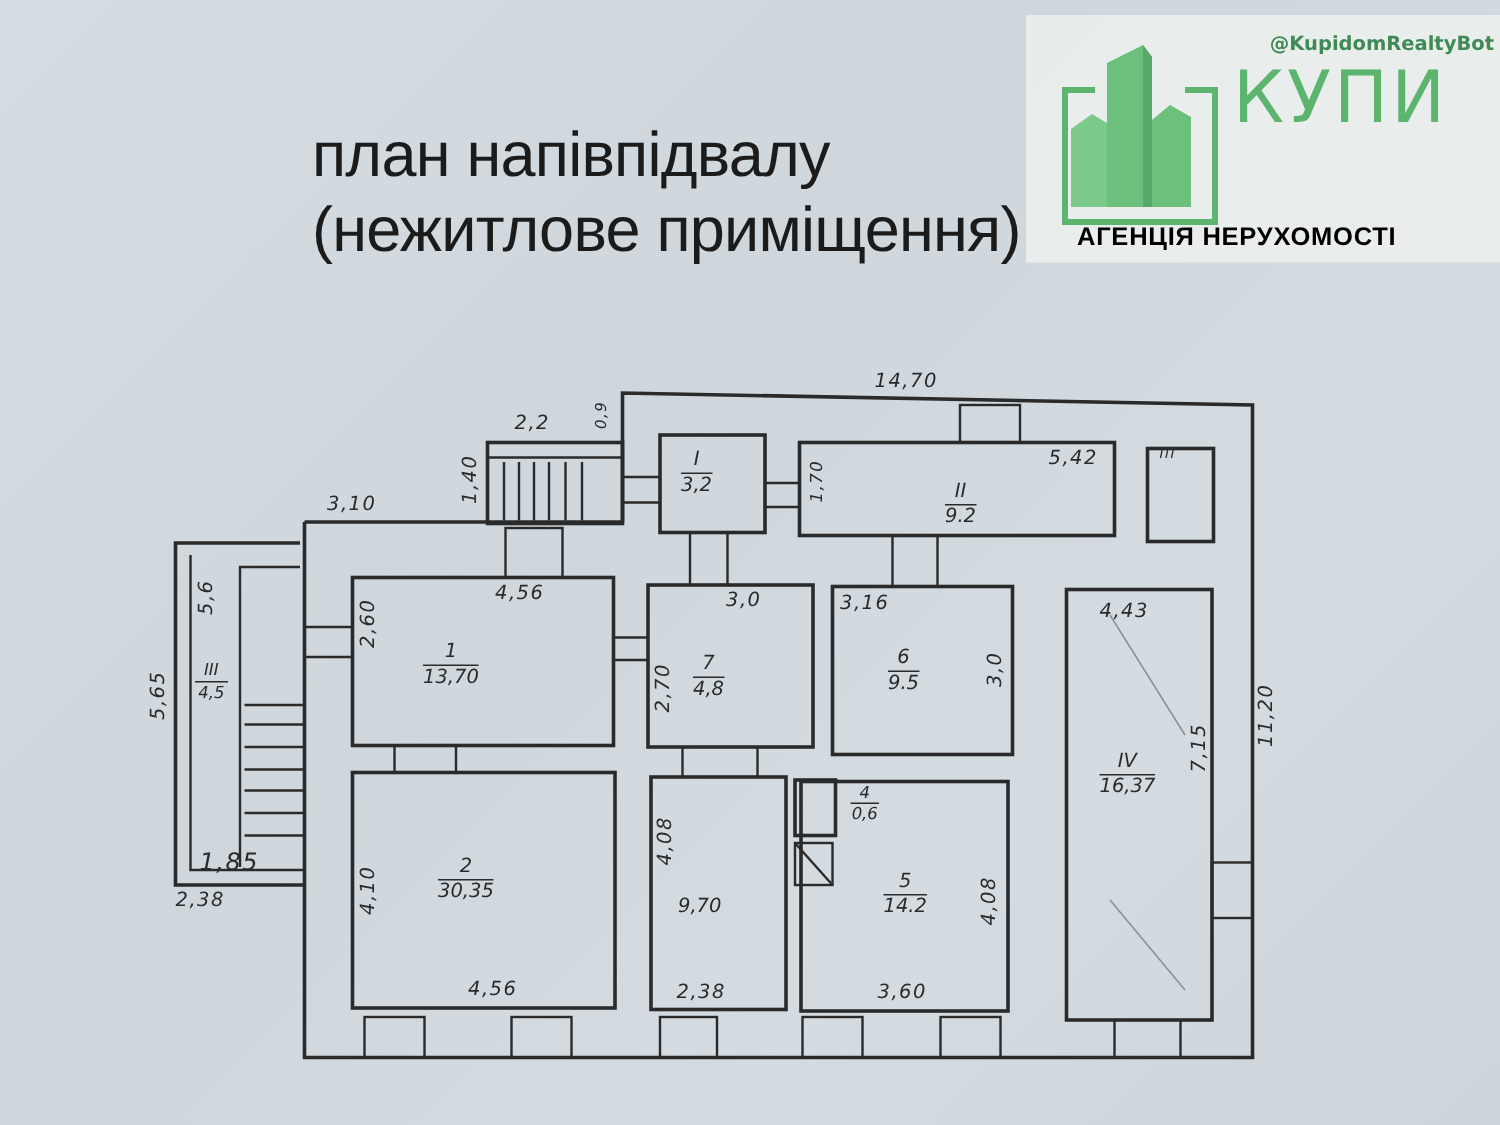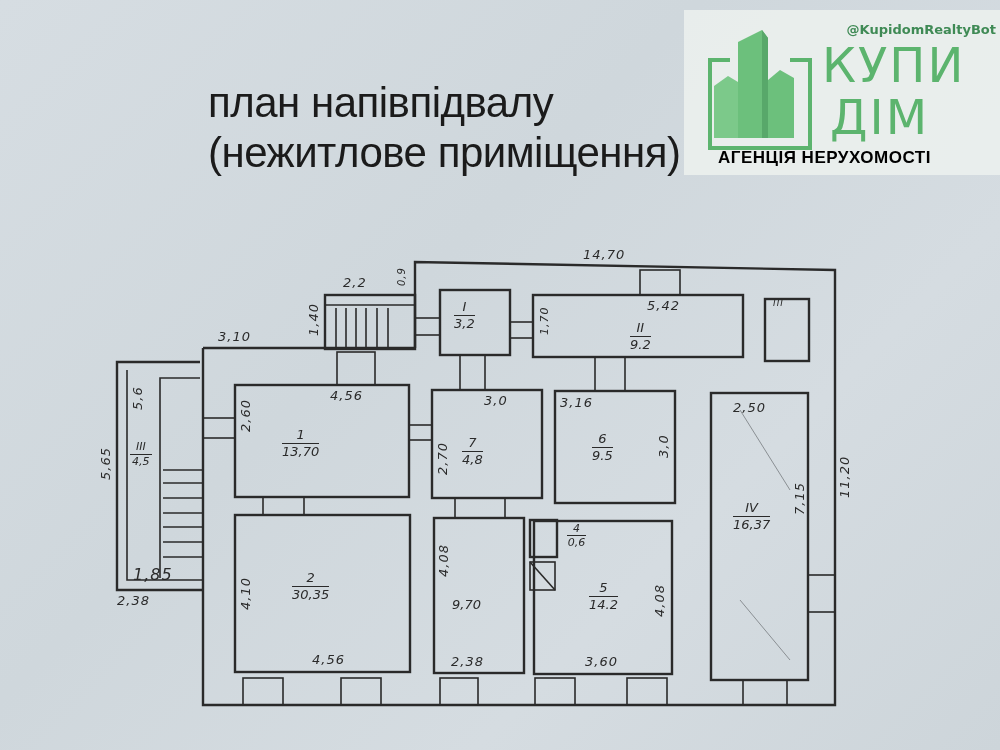--- a/index.html
+++ b/index.html
@@ -111,28 +111,28 @@
 <div class="lbl vert" style="left:837px;top:498px;">11,20</div>
 <div class="lbl vert" style="left:98px;top:480px;">5,65</div>
 <div class="lbl vert" style="left:130px;top:410px;">5,6</div>
 <div class="lbl" style="left:117px;top:593px;">2,38</div>
 <div class="lbl" style="left:133px;top:565px;font-size:16px;">1,85</div>
 <div class="lbl" style="left:218px;top:329px;">3,10</div>
 <div class="lbl" style="left:343px;top:275px;">2,2</div>
 <div class="lbl vert" style="left:306px;top:336px;">1,40</div>
 <div class="lbl vert" style="left:396px;top:286px;font-size:10px;">0,9</div>
 <div class="lbl vert" style="left:538px;top:335px;font-size:11px;">1,70</div>
-<div class="lbl" style="left:647px;top:298px;">5,42</div>
+<div class="lbl" style="left:699px;top:298px;">5,42</div>
 <div class="lbl" style="left:330px;top:388px;">4,56</div>
 <div class="lbl vert" style="left:238px;top:432px;">2,60</div>
 <div class="lbl" style="left:484px;top:393px;">3,0</div>
 <div class="lbl vert" style="left:435px;top:475px;">2,70</div>
 <div class="lbl" style="left:560px;top:395px;">3,16</div>
 <div class="lbl vert" style="left:656px;top:458px;">3,0</div>
-<div class="lbl" style="left:733px;top:400px;">2,50</div>
+<div class="lbl" style="left:733px;top:400px;">4,43</div>
 <div class="lbl vert" style="left:792px;top:515px;">7,15</div>
 <div class="lbl vert" style="left:238px;top:610px;">4,10</div>
 <div class="lbl" style="left:312px;top:652px;">4,56</div>
 <div class="lbl vert" style="left:436px;top:577px;">4,08</div>
 <div class="lbl" style="left:451px;top:654px;">2,38</div>
 <div class="lbl vert" style="left:652px;top:617px;">4,08</div>
 <div class="lbl" style="left:585px;top:654px;">3,60</div>
 <div class="lbl" style="left:773px;top:298px;font-size:9px;">III</div>
 
 <div class="room" style="left:282px;top:427px;"><span class="num">1</span><span>13,70</span></div>
@@ -150,15 +150,14 @@
 <div class="logo">
   <svg width="120" height="150" style="position:absolute;left:18px;top:10px;">
     <polyline points="28,40 8,40 8,128 108,128 108,40 88,40" fill="none" stroke="#5cb46e" stroke-width="4"></polyline>
     <polygon points="36,22 60,10 66,18 66,118 36,118" fill="#6cc07c"></polygon>
     <polygon points="12,66 26,56 36,62 36,118 12,118" fill="#7cc98a"></polygon>
     <polygon points="66,60 78,50 92,58 92,118 66,118" fill="#6cc07c"></polygon>
     <polygon points="60,10 66,18 66,118 60,118" fill="#58a86a"></polygon>
   </svg>
   <div class="handle">@KupidomRealtyBot</div>
   <div class="brand1">КУПИ</div>
-  <div class="brand2">ДІМ</div>
   <div class="tag">АГЕНЦІЯ НЕРУХОМОСТІ</div>
 </div>
 
 </body></html>

